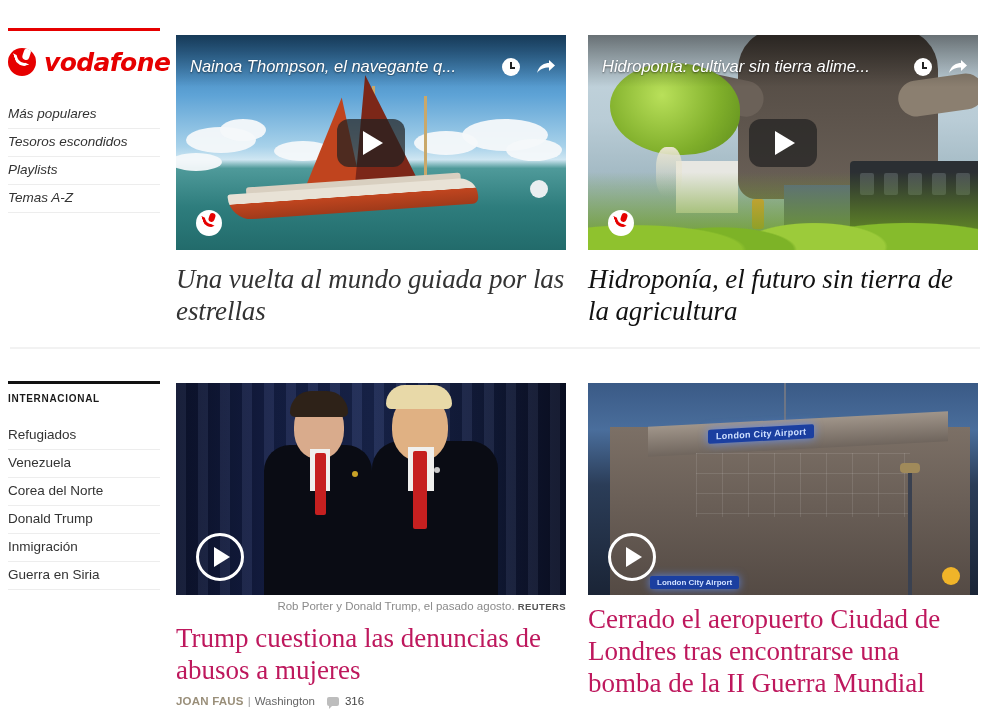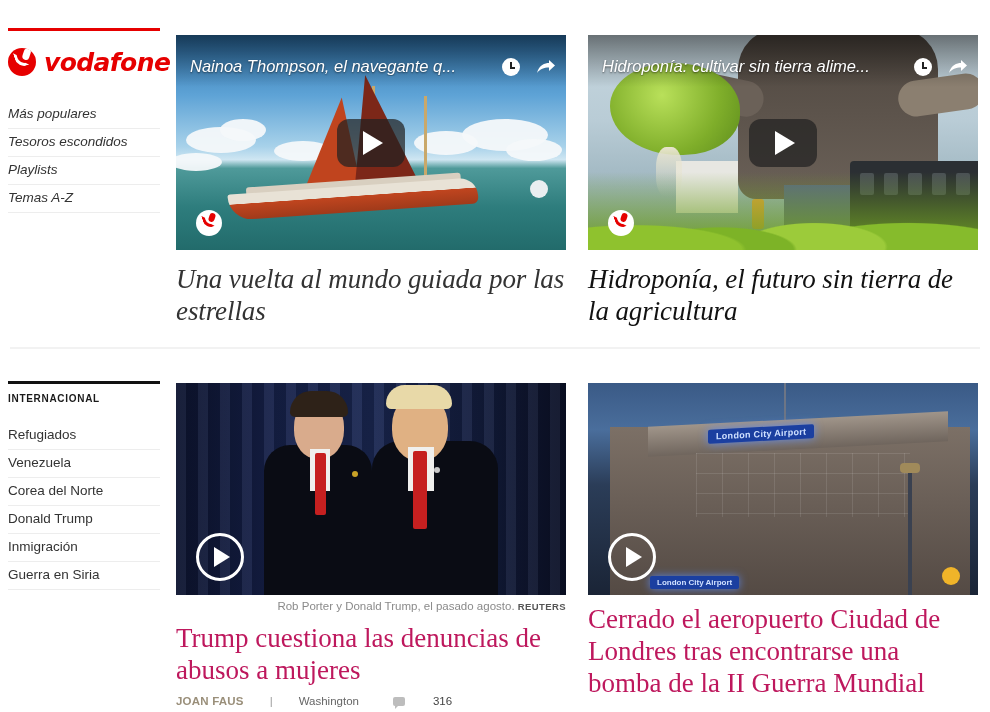--- a/index.html
+++ b/index.html
@@ -186,21 +186,21 @@
     border-top:10px solid transparent; border-bottom:10px solid transparent; margin-left:4px;
   }
   .ncaption {
     margin-top:4px; text-align:right; font-size:11.5px; color:#8a8a8a; line-height:15px;
   }
   .ncaption .agency { font-weight:bold; color:#555; font-size:9.5px; letter-spacing:.4px; }
   .nheadline {
     margin-top:8px; font-family:"Liberation Serif", serif;
     font-size:27px; line-height:32px; color:#be185d; font-weight:normal;
   }
-  .nmeta { margin-top:9px; display:flex; align-items:center; font-size:11.5px;gap:22px; }
+  .nmeta { margin-top:9px; display:flex; align-items:center; font-size:11.5px; }
   .nmeta .author { color:#9a8f7a; font-weight:bold; letter-spacing:.2px; }
   .nmeta .sep { color:#9a9a9a; margin:0 4px; }
   .nmeta .place { color:#666666; }
   .nmeta .cbubble {
     display:inline-block; width:12px; height:9px; background:#bdbdbd;
     border-radius:2px; margin-left:12px; position:relative;
   }
   .nmeta .cbubble::after {
     content:""; position:absolute; left:2px; bottom:-3px;
     border-left:4px solid #bdbdbd; border-bottom:4px solid transparent;

